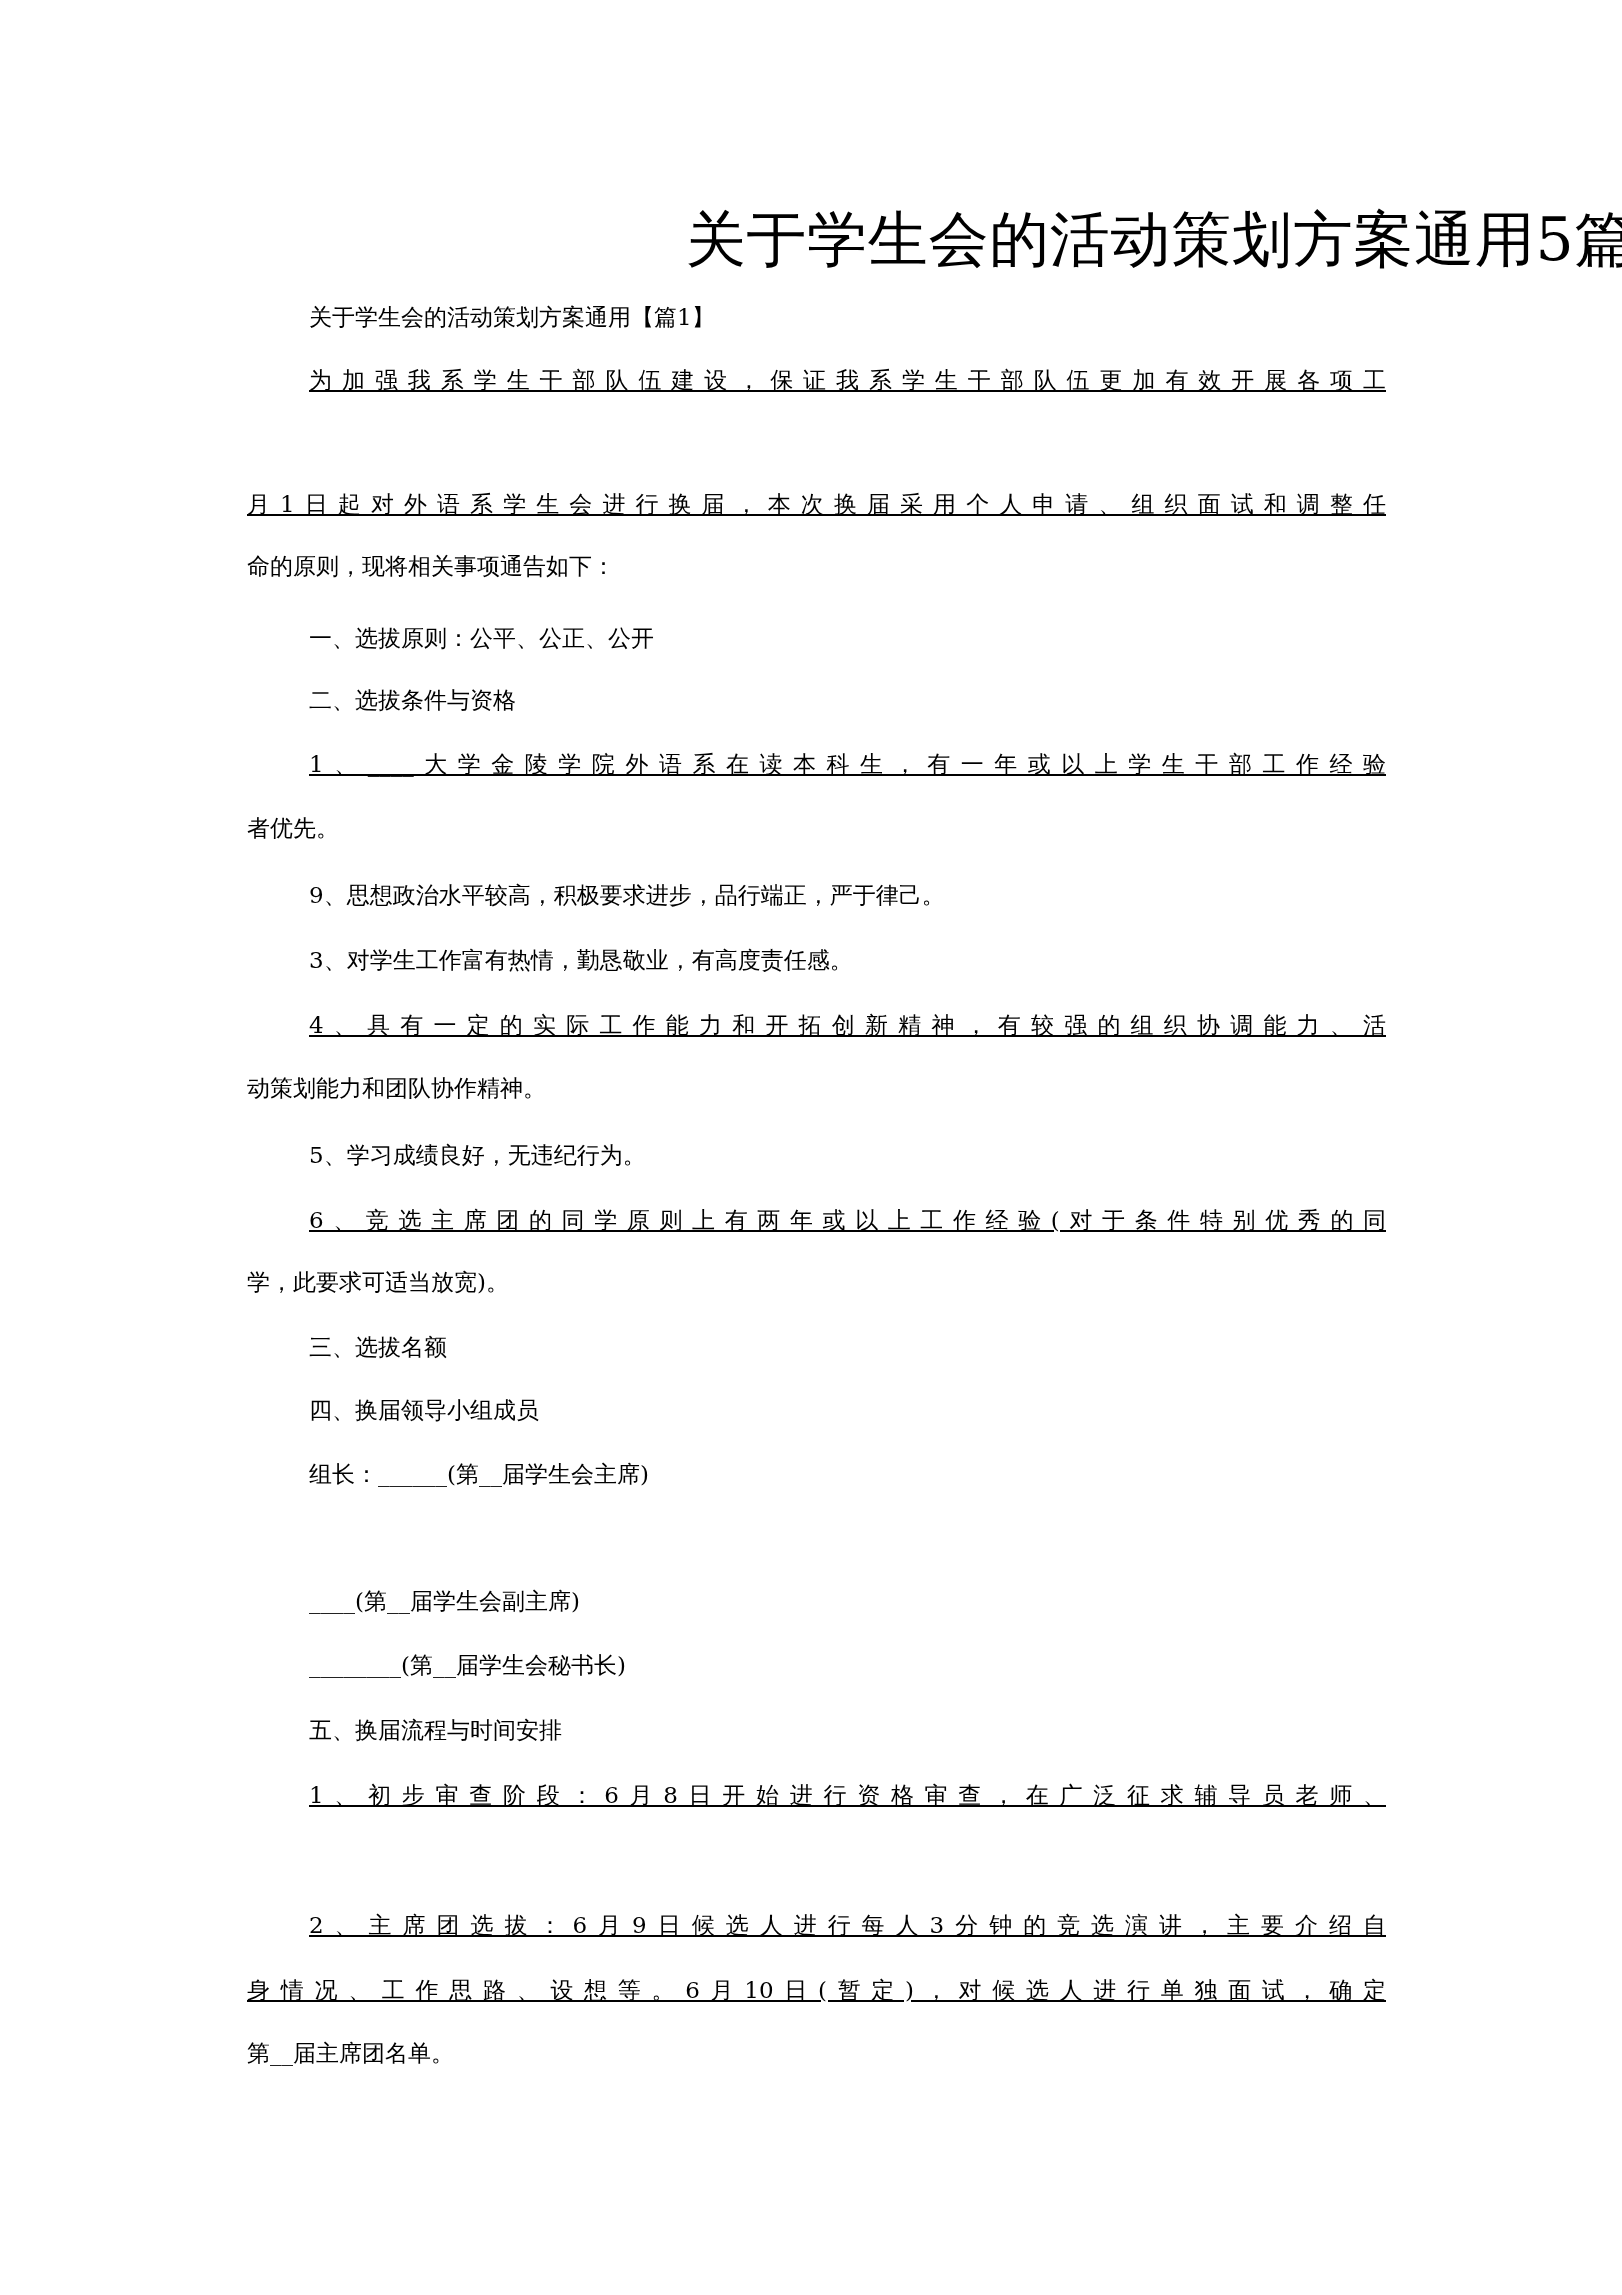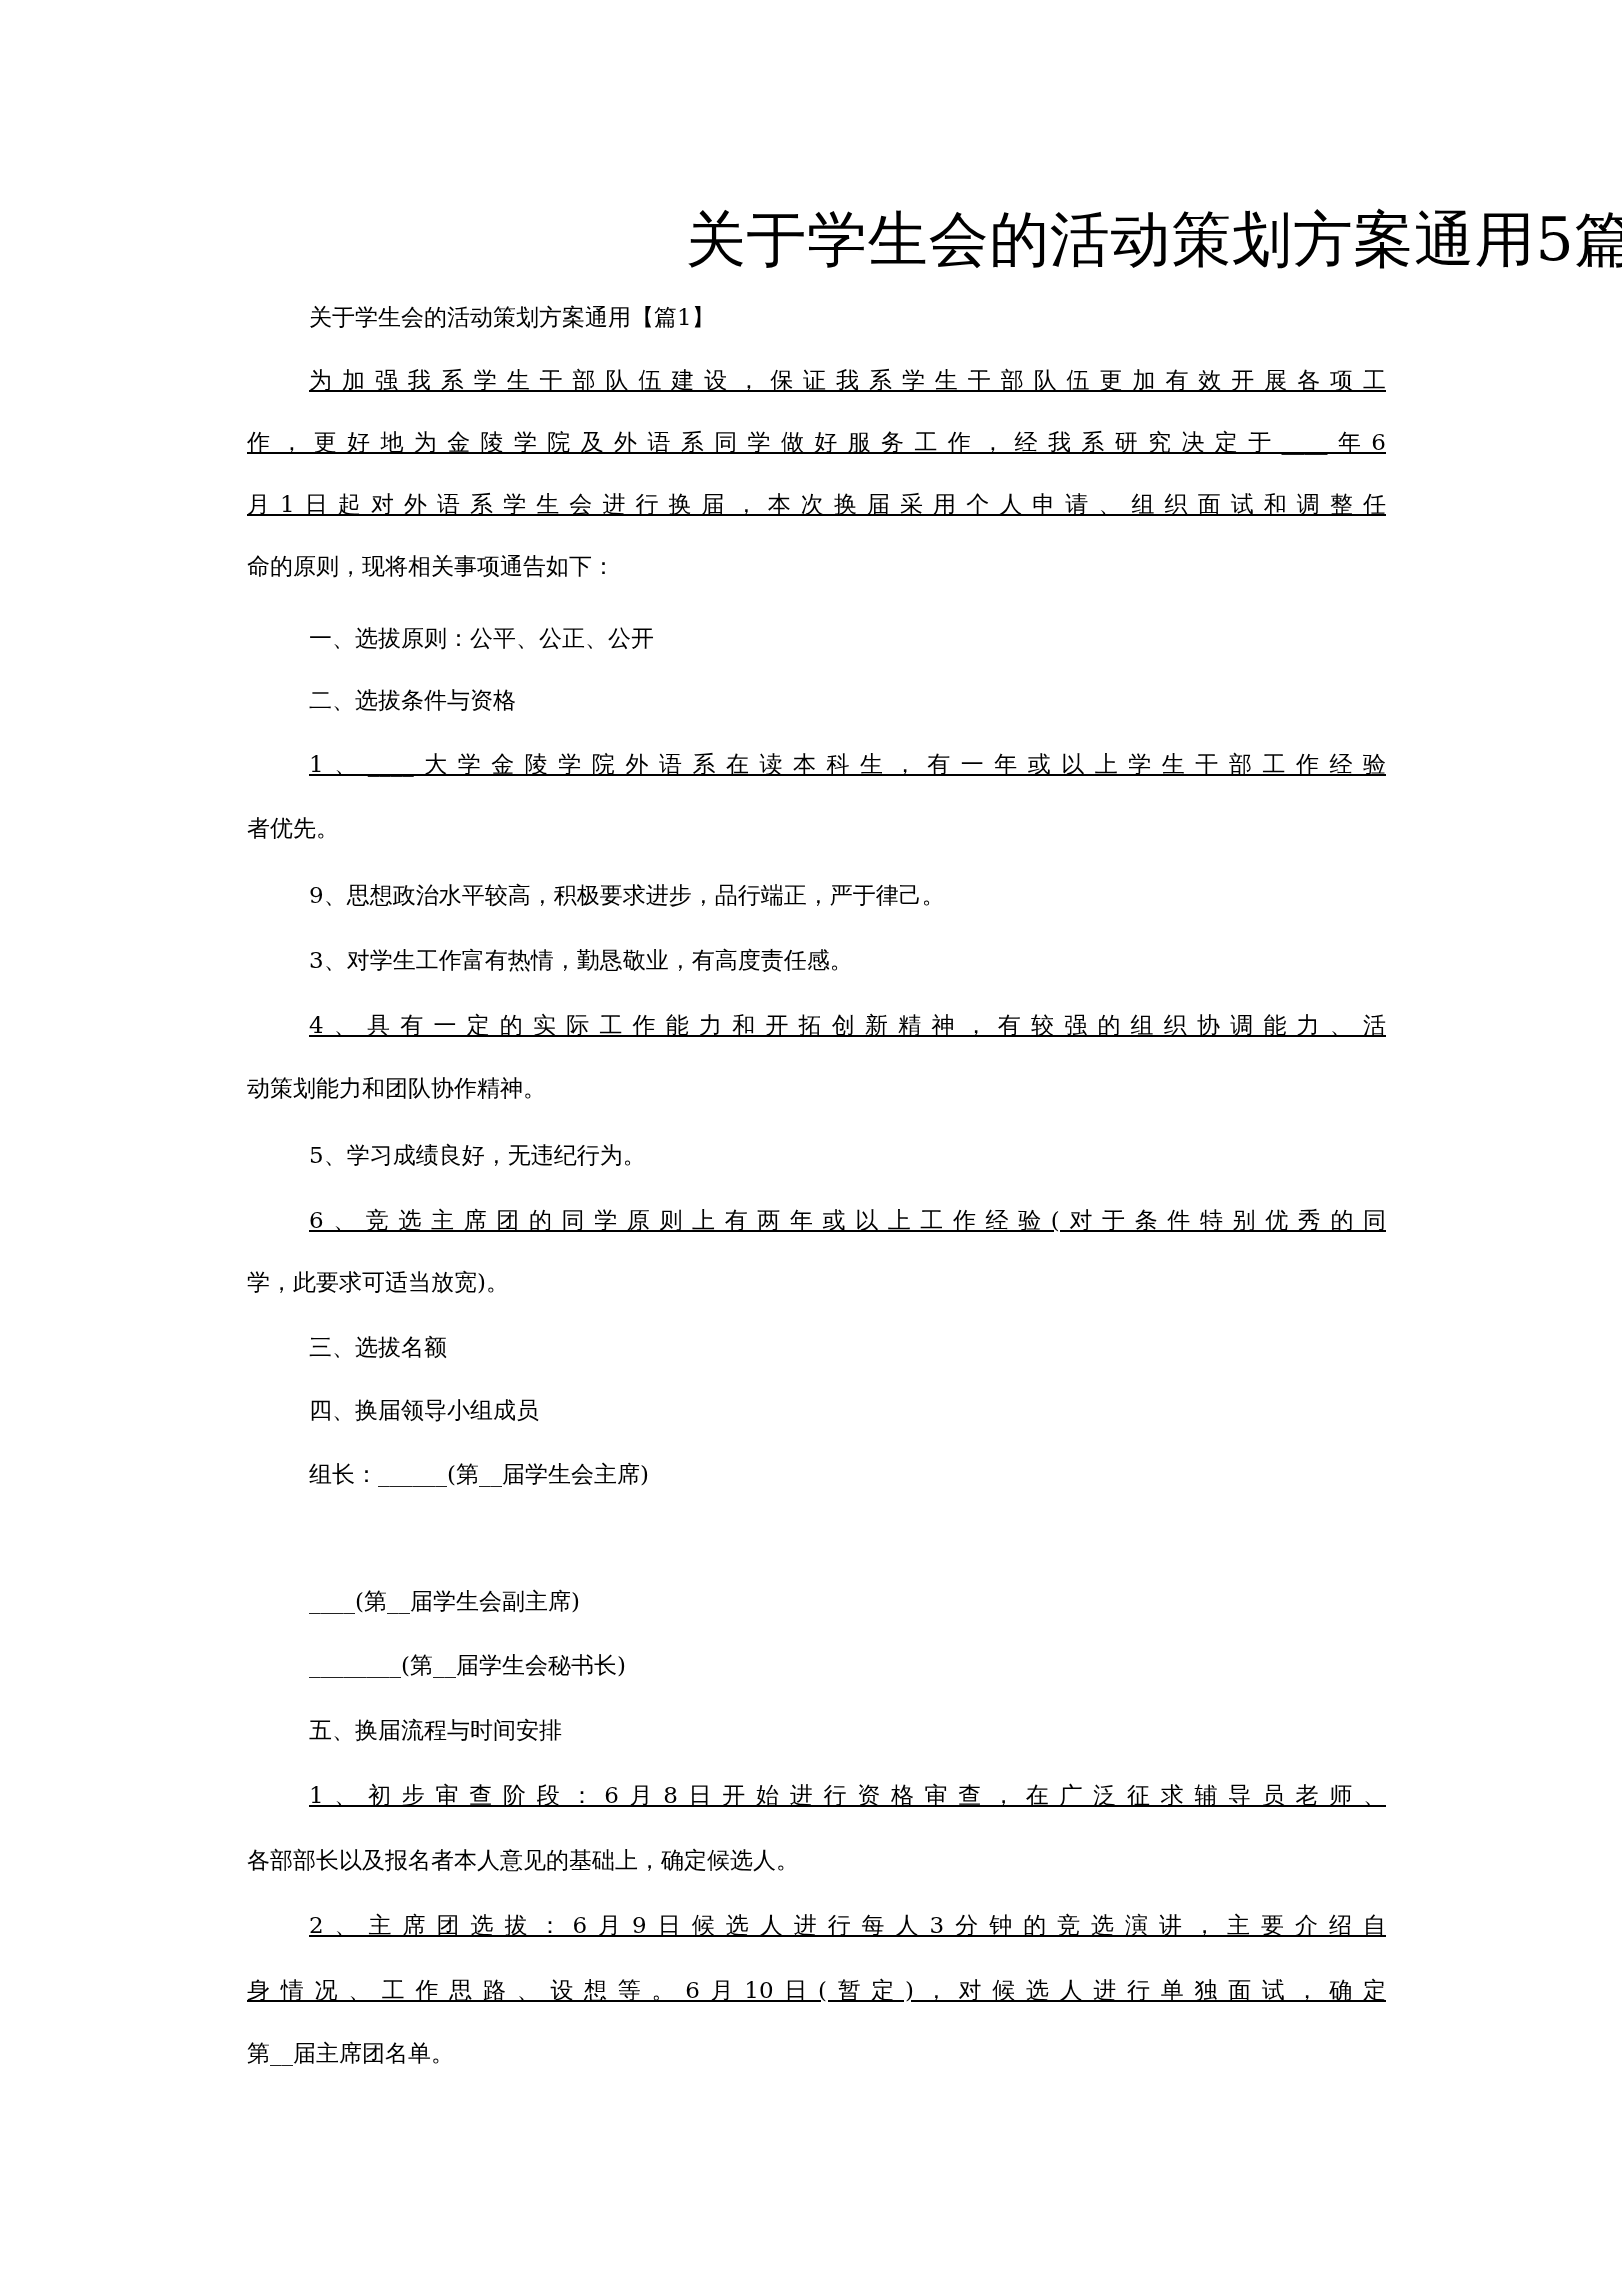--- a/index.html
+++ b/index.html
@@ -15,21 +15,20 @@
 </style>
 </head>
 <body>
 
 <div class="page">
   <div class="title">关于学生会的活动策划方案通用5篇</div>
 
   <div class="line indent" style="top:298px">关于学生会的活动策划方案通用【篇1】</div>
 
   <div class="line indent justify" style="top:361px;left:309px;width:1077px">为加强我系学生干部队伍建设，保证我系学生干部队伍更加有效开展各项工</div>
-  <div class="line justify" style="top:423px">作，更好地为金陵学院及外语系同学做好服务工作，经我系研究决定于____年6</div>
   <div class="line justify" style="top:485px">月1日起对外语系学生会进行换届，本次换届采用个人申请、组织面试和调整任</div>
   <div class="line" style="top:547px">命的原则，现将相关事项通告如下：</div>
 
   <div class="line indent" style="top:619px">一、选拔原则：公平、公正、公开</div>
   <div class="line indent" style="top:681px">二、选拔条件与资格</div>
 
   <div class="line indent justify" style="top:745px;width:1077px">1、____大学金陵学院外语系在读本科生，有一年或以上学生干部工作经验</div>
   <div class="line" style="top:809px">者优先。</div>
   <div class="line indent" style="top:876px">9、思想政治水平较高，积极要求进步，品行端正，严于律己。</div>
   <div class="line indent" style="top:941px">3、对学生工作富有热情，勤恳敬业，有高度责任感。</div>
@@ -40,18 +39,17 @@
   <div class="line" style="top:1263px">学，此要求可适当放宽)。</div>
 
   <div class="line indent" style="top:1328px">三、选拔名额</div>
   <div class="line indent" style="top:1455px">组长：______(第__届学生会主席)</div>
   <div class="line indent" style="top:1391px">四、换届领导小组成员</div>
   <div class="line indent" style="top:1582px">____(第__届学生会副主席)</div>
   <div class="line indent" style="top:1646px">________(第__届学生会秘书长)</div>
 
   <div class="line indent" style="top:1711px">五、换届流程与时间安排</div>
   <div class="line indent justify" style="top:1776px;width:1077px">1、初步审查阶段：6月8日开始进行资格审查，在广泛征求辅导员老师、</div>
-  <div class="line" style="top:1841px">各部部长以及报名者本人意见的基础上，确定候选人。</div>
   <div class="line indent justify" style="top:1906px;width:1077px">2、主席团选拔：6月9日候选人进行每人3分钟的竞选演讲，主要介绍自</div>
   <div class="line justify" style="top:1971px">身情况、工作思路、设想等。6月10日(暂定)，对候选人进行单独面试，确定</div>
   <div class="line" style="top:2034px">第__届主席团名单。</div>
 </div>
 
 
 </body></html>

